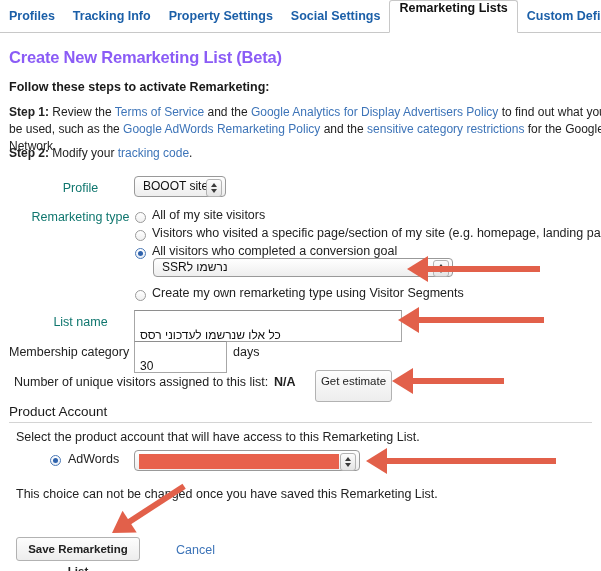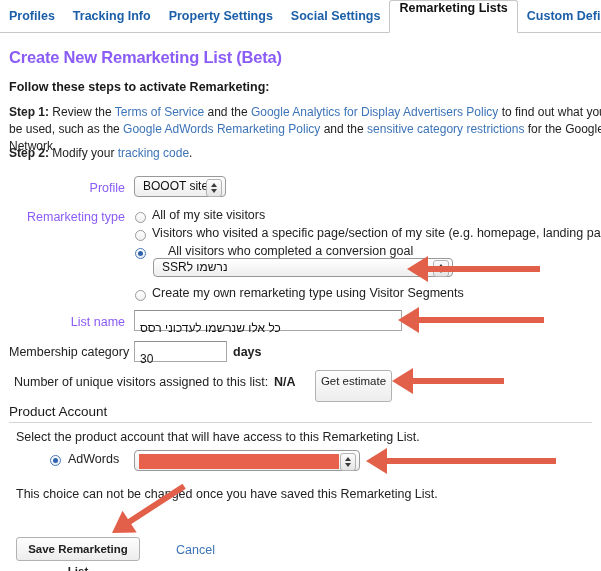--- a/index.html
+++ b/index.html
@@ -60,23 +60,23 @@
     line-height:17px;
     width:660px;            
     white-space:normal;
   }
   #step1{top:104px;}
   #step2{top:145px;}
   .step b{font-weight:bold;}
   .lnk{color:#3d74b8;cursor:pointer;}
   .flabel{
     position:absolute;
-    text-align:right;
-    font-size:12.5px;color:#8b5cf6;
-    width:125px;left:0;
+    text-align:center;
+    font-size:12.5px;color:#0f766e;
+    width:125px;left:0;padding-left:18px;
   }
 
   
   .sel{
     position:absolute;
     box-sizing:border-box;
     border:1px solid #999;
     border-radius:4px;
     background:linear-gradient(#ffffff,#eeeeee);
     font-size:12px;color:#111;
@@ -100,21 +100,21 @@
 
   
   .txt{
     position:absolute;
     box-sizing:border-box;
     border:1px solid #a7a7a7;
     border-top-color:#8e8e8e;
     background:#fff;
     height:21px;line-height:19px;
     font-size:12px;color:#111;
-    padding:8px 5px;
+    padding:15px 5px;
   }
 
   
   .radio{
     position:absolute;
     width:11px;height:11px;border-radius:50%;
     box-sizing:border-box;
     border:1px solid #9a9a9a;
     background:linear-gradient(#ffffff,#f0f0f0);
   }
@@ -213,40 +213,40 @@
 
   <div class="flabel" style="top:210px;">Remarketing type</div>
 
   <div class="radio" style="left:135px;top:212px;"></div>
   <div class="rlabel" style="left:152px;top:208px;">All of my site visitors</div>
 
   <div class="radio" style="left:135px;top:230px;"></div>
   <div class="rlabel" style="left:152px;top:226px;">Visitors who visited a specific page/section of my site (e.g. homepage, landing page, etc.)</div>
 
   <div class="radio on" style="left:135px;top:248px;"></div>
-  <div class="rlabel" style="left:152px;top:244px;margin-left:16px;">All visitors who completed a conversion goal</div>
+  <div class="rlabel" style="left:152px;top:244px;">All visitors who completed a conversion goal</div>
 
   <div class="sel" style="left:153px;top:258px;width:300px;height:19px;line-height:17px;">
     <span style="direction:rtl;unicode-bidi:bidi-override;">נרשמו לRSS</span>
     <span class="stepper" style="top:1px;height:15px;"></span>
   </div>
 
   <div class="radio" style="left:135px;top:290px;"></div>
   <div class="rlabel" style="left:152px;top:286px;">Create my own remarketing type using Visitor Segments</div>
 
   <div class="flabel" style="top:315px;">List name</div>
   <div class="txt" style="left:134px;top:310px;width:268px;">
     <span style="direction:rtl;unicode-bidi:embed;display:inline-block;">כל אלו שנרשמו לעדכוני רסס</span>
   </div>
 
   <div class="ptext" style="left:9px;top:345px;">Membership category</div>
   <div class="txt" style="left:134px;top:341px;width:93px;">
     <span>30</span>
   </div>
-  <div class="ptext" style="left:233px;top:345px;font-weight:bold;">days</div>
+  <div class="ptext" style="left:233px;top:345px;font-weight:normal;">days</div>
 
   <div class="ptext" style="left:14px;top:375px;">Number of unique visitors assigned to this list:</div>
   <div class="ptext" style="left:274px;top:375px;font-weight:bold;">N/A</div>
   <div class="btn" style="left:315px;top:370px;width:77px;height:32px;line-height:20px;">Get estimate</div>
 
   <div class="sec" style="top:404px;">Product Account</div>
   <div class="rule" style="top:422px;width:583px;"></div>
   <div class="ptext" style="left:16px;top:430px;">Select the product account that will have access to this Remarketing List.</div>
 
   <div class="radio on" style="left:50px;top:455px;"></div>

